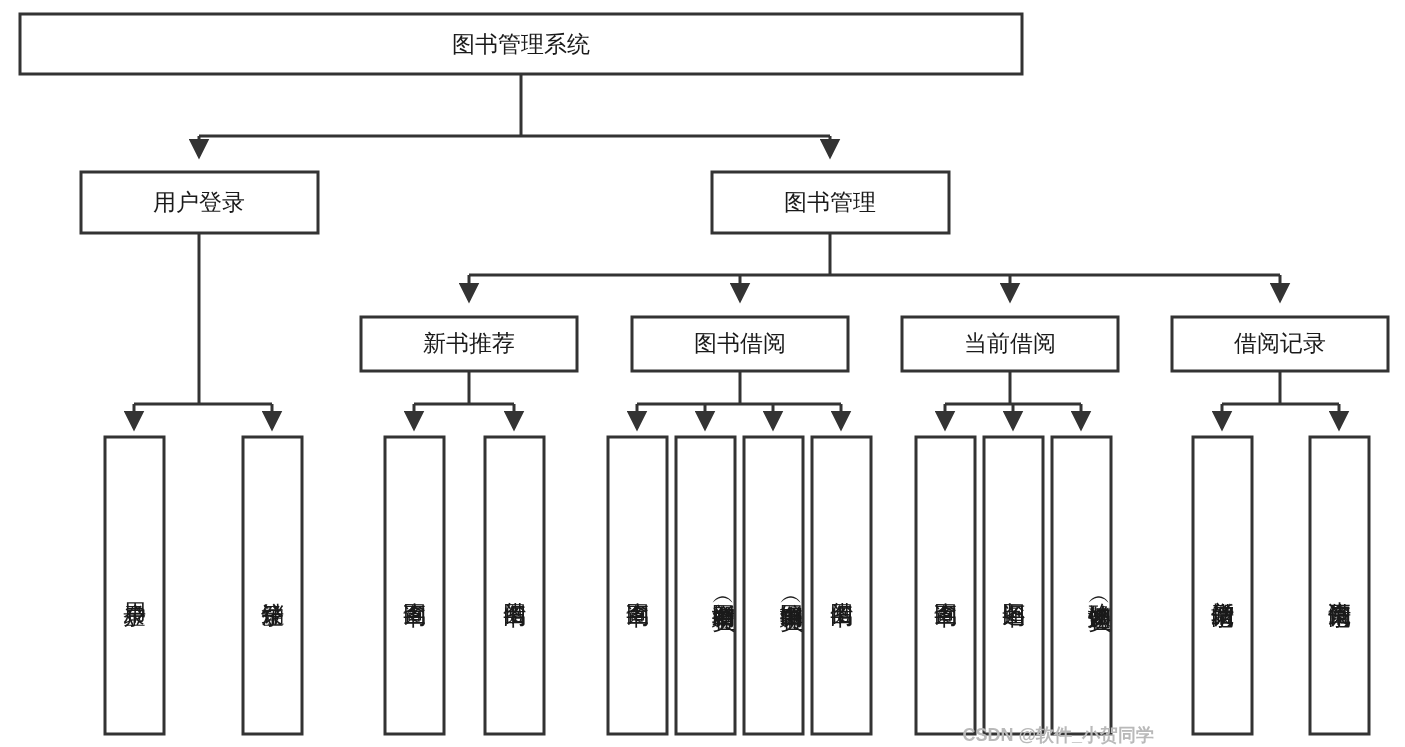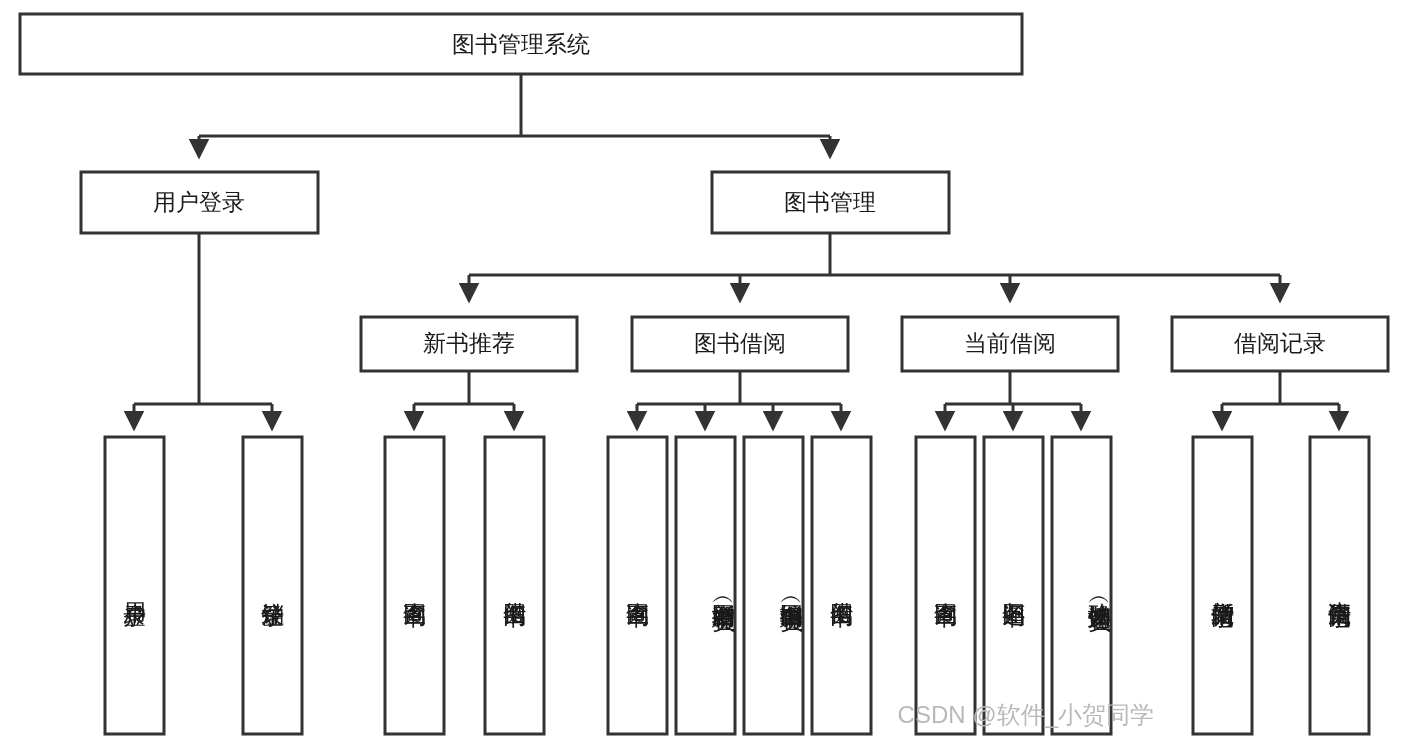--- a/index.html
+++ b/index.html
@@ -61,25 +61,26 @@
     display: flex;
     align-items: center;
     justify-content: center;
     text-align: center;
     white-space: nowrap;
     pointer-events: none;
   }
   .watermark {
     position: absolute;
     right: 8px;
-    bottom: 16px;
-    font-family: "Liberation Sans", "DejaVu Sans", sans-serif;
-    font-size: 24px;
+    bottom: 0;
+    font-family: "Liberation Sans", "DejaVu Sans", sans-serif;
+    font-size: 18px;
     color: #b9b9b9;
     white-space: nowrap;
+    font-weight: bold;
   }
 </style>
 </head>
 <body>
 
 <div id="diagram-root">
 
   <svg id="flow" viewBox="0 0 1405 747">
     <defs>
       <marker id="arrow" viewBox="0 0 12 12" refX="10" refY="6" markerWidth="7" markerHeight="7" orient="auto-start-reverse">

